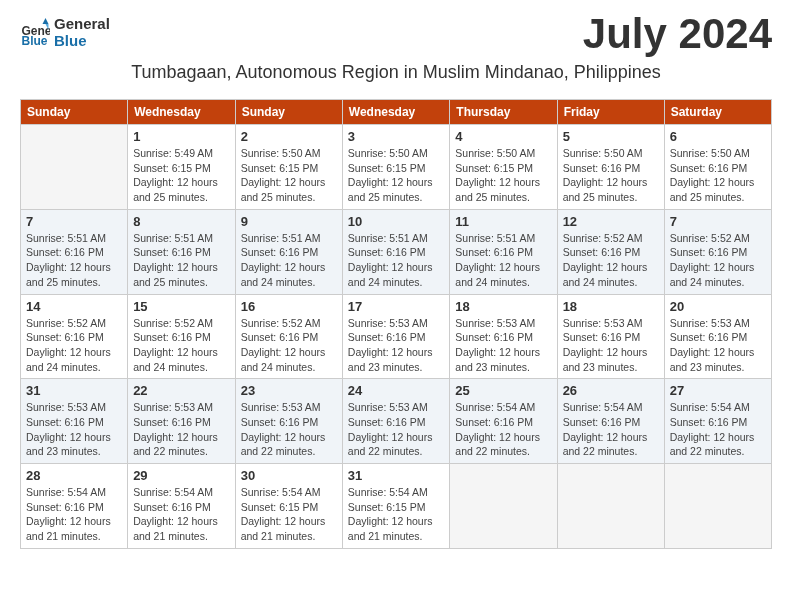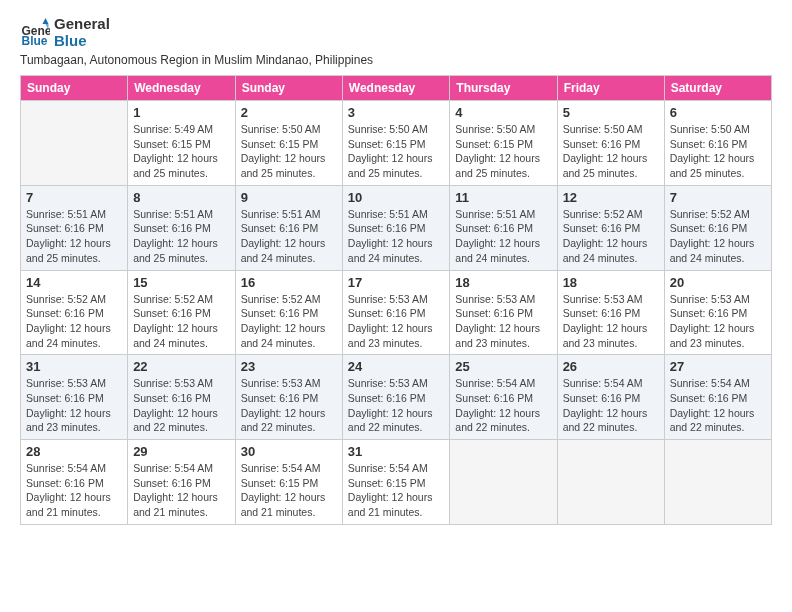--- a/index.html
+++ b/index.html
@@ -26,31 +26,32 @@
       height: 30px;
       margin-right: 4px;
     }
     .month-title {
       font-size: 42px;
       font-weight: bold;
       color: #333;
       text-align: right;
     }
     .subtitle {
-      font-size: 12px;
+      text-align: center;
+      font-size: 18px;
       color: #333;
-      margin-bottom: 8px;
+      margin-bottom: 16px;
     }
     .calendar-table {
       width: 100%;
       border-collapse: collapse;
       font-size: 11px;
     }
     .calendar-table th {
-      background-color: #ec4899;
+      background-color: #c2410c;
       color: #fff;
       text-align: left;
       padding: 5px 6px;
       font-size: 12px;
       border: 1px solid #ccc;
     }
     .calendar-table td {
       border: 1px solid #ccc;
       vertical-align: top;
       padding: 4px 5px;
@@ -86,20 +87,21 @@
       <text x="2" y="22" font-size="16" font-weight="bold" fill="#333">General</text>
       <text x="2" y="36" font-size="16" font-weight="bold" fill="#1a6fa8">Blue</text>
       <polygon points="30,8 38,8 34,0" fill="#1a6fa8"></polygon>
       <polygon points="34,8 38,16 38,8" fill="#5aabde"></polygon>
     </svg>
     <div>
       <div style="font-size:15px;font-weight:bold;color:#333;line-height:1.1;">General</div>
       <div style="font-size:15px;font-weight:bold;color:#1a6fa8;line-height:1.1;">Blue</div>
     </div>
   </div>
+  <div class="month-title">July 2024</div>
 </div>
 
 <div class="subtitle">Tumbagaan, Autonomous Region in Muslim Mindanao, Philippines</div>
 
 <table class="calendar-table">
   <thead>
     <tr>
     <th>Sunday</th>
         <th>Wednesday</th>
         <th>Sunday</th>

